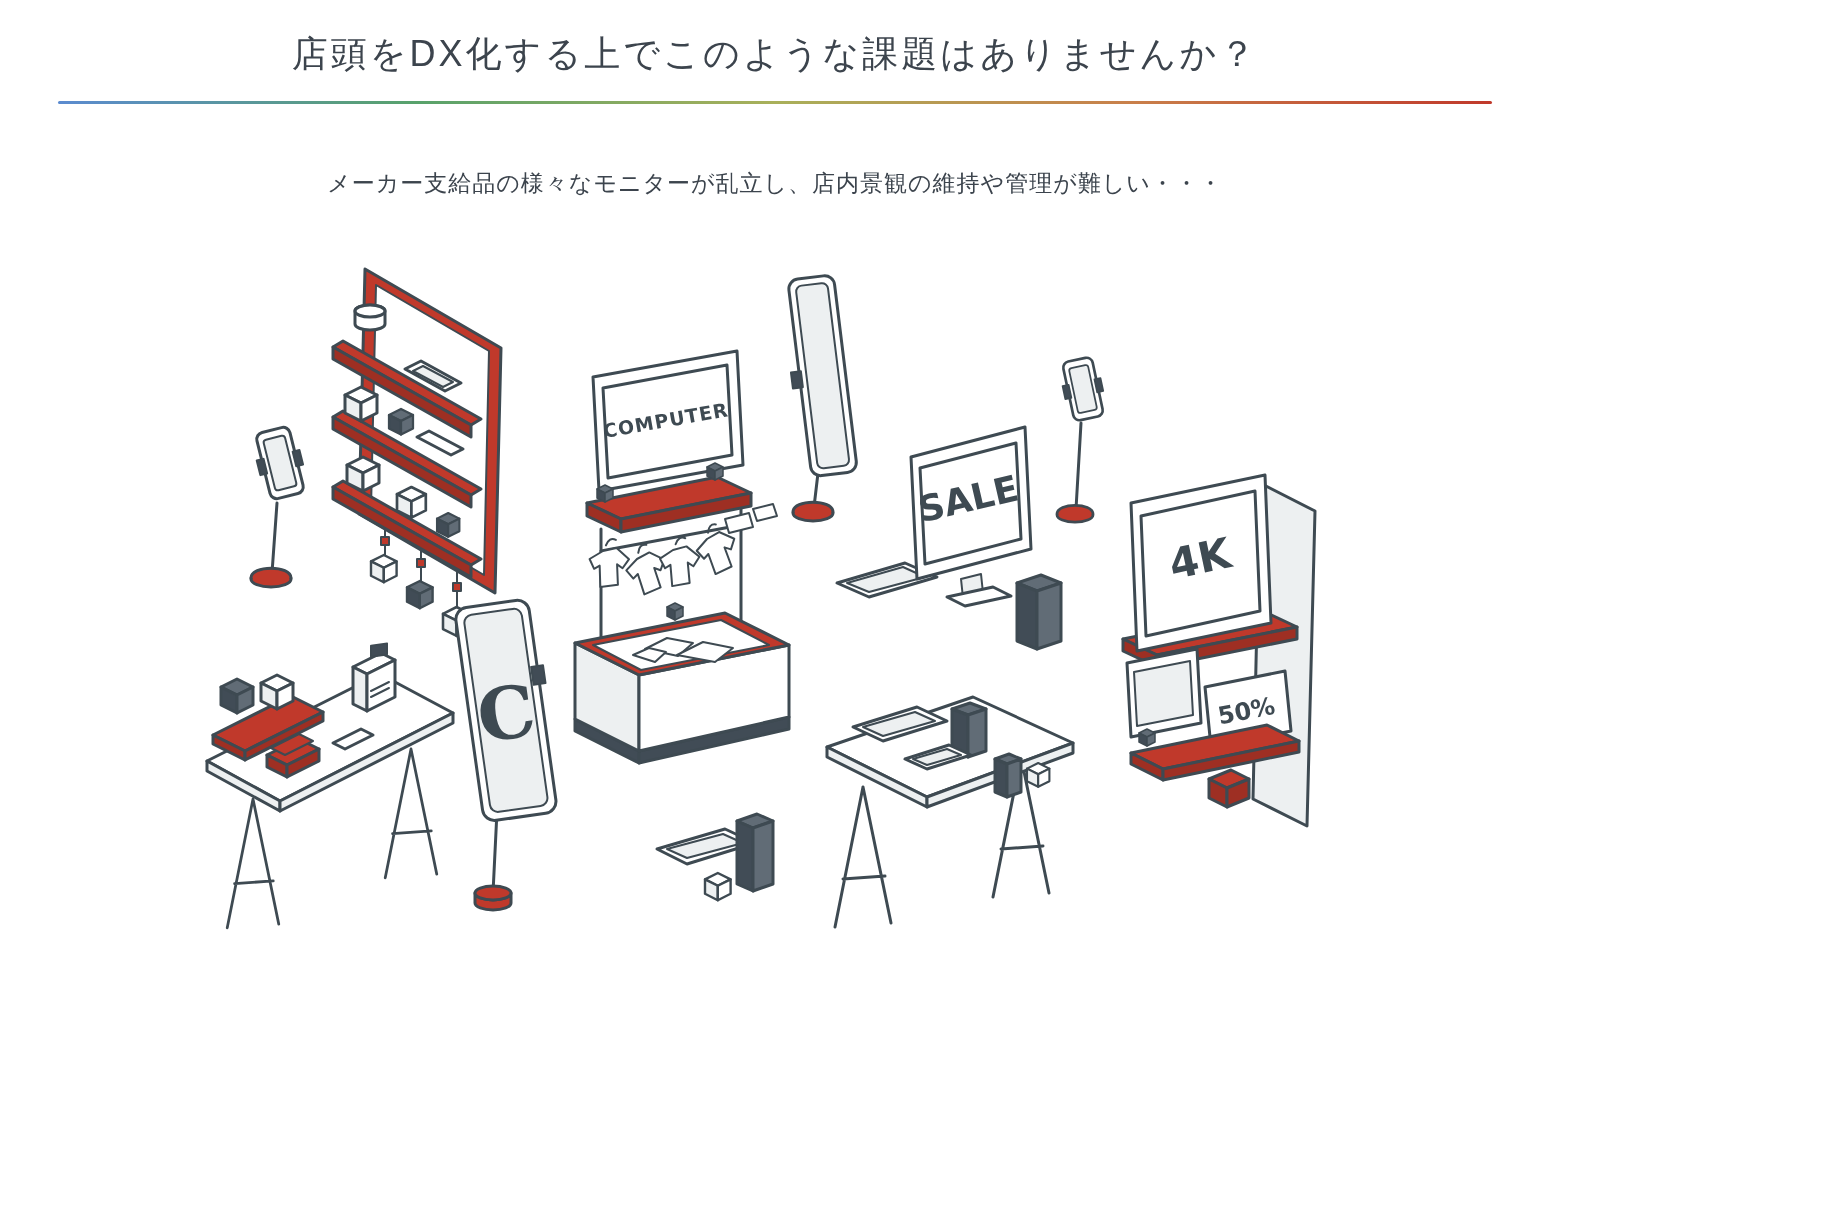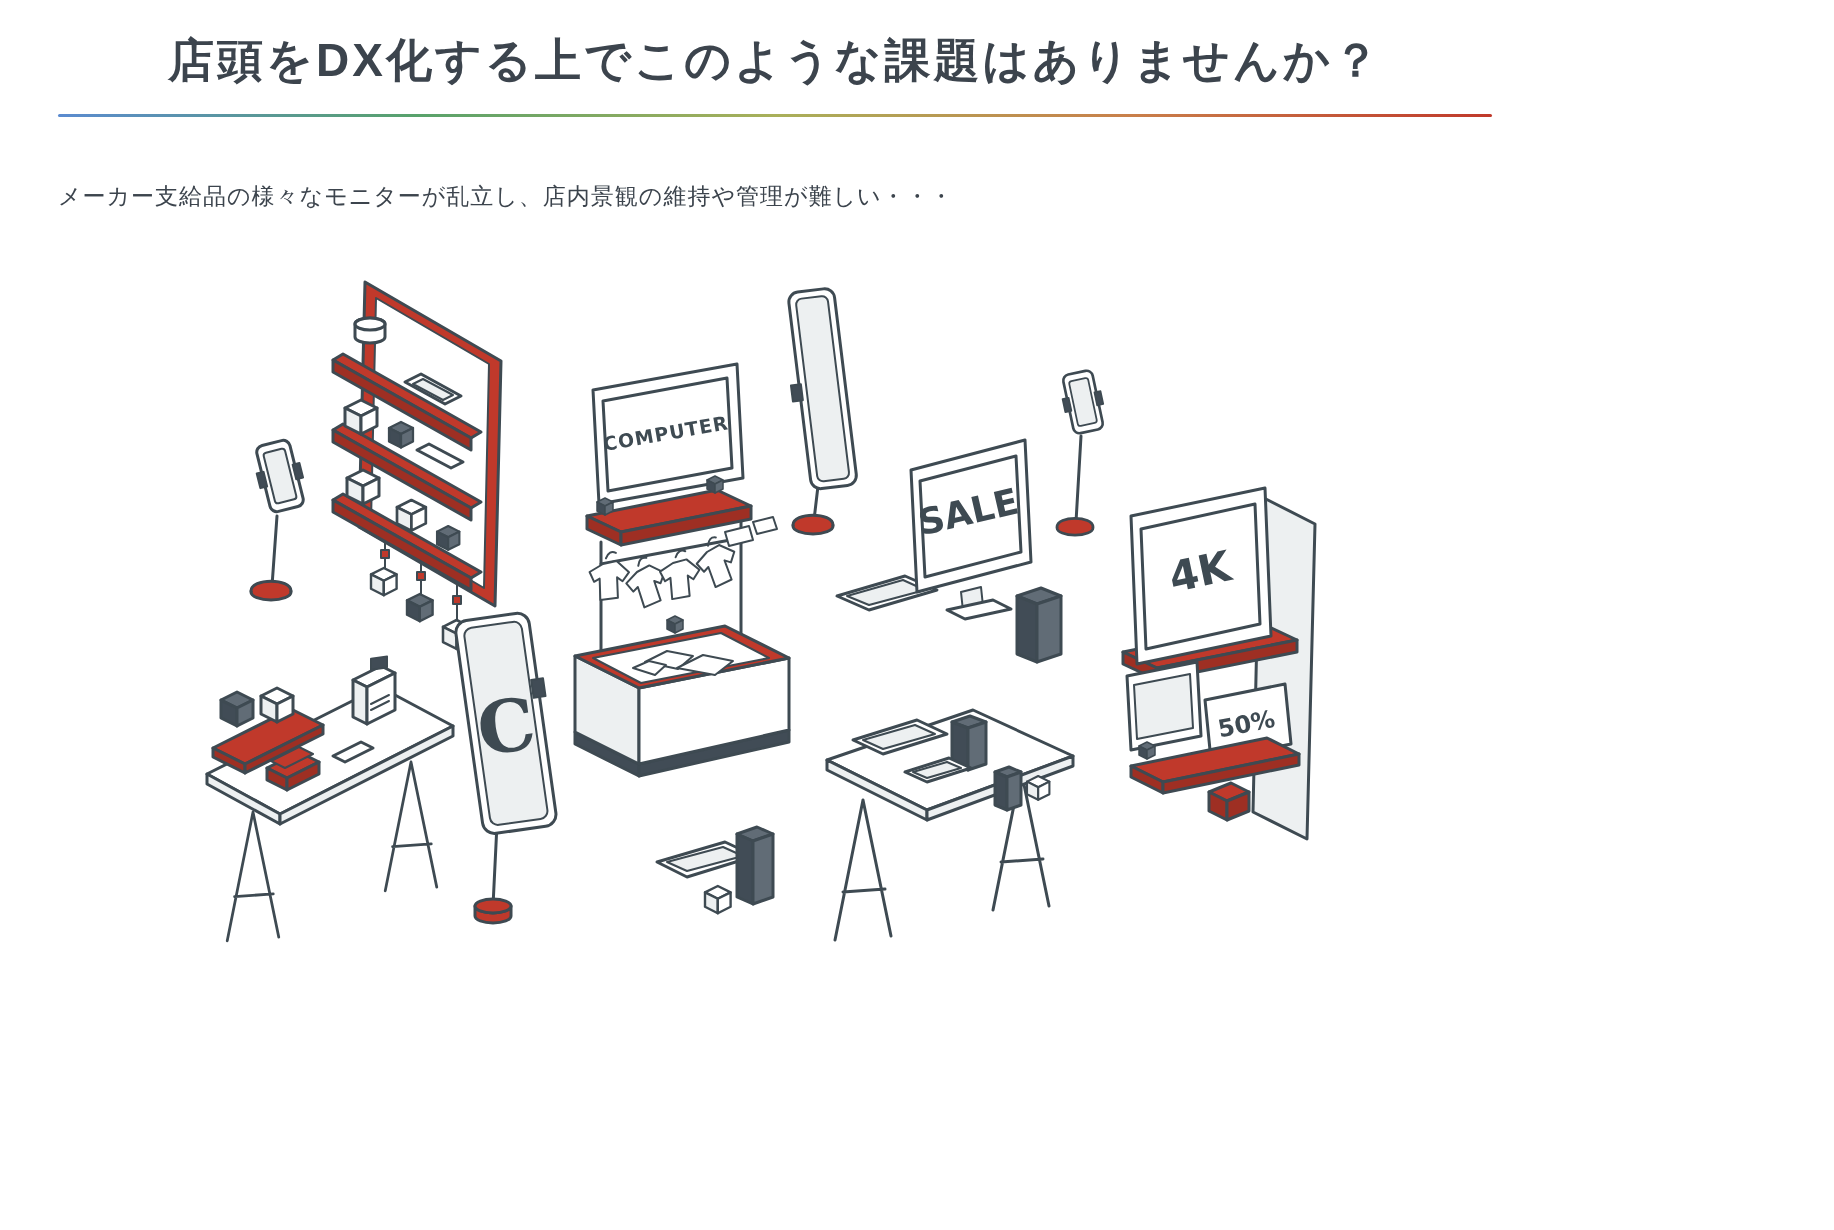--- a/index.html
+++ b/index.html
@@ -4,27 +4,27 @@
 <style>
   :root { --outline:#3e4a52; --accent:#c0392b; }
   html,body { margin:0; padding:0; background:#ffffff; }
   body {
     width:1834px; height:1230px; overflow:hidden;
     font-family:"Liberation Sans","DejaVu Sans",sans-serif;
     color:#3c444d;
   }
   .container { width:1434px; margin:0 0 0 58px; }
   .page-title {
-    font-size:46px; font-weight:700; letter-spacing:3px;
+    font-size:36px; font-weight:400; letter-spacing:3px;
     text-align:center; margin:30px 0 22px 0; color:#3c444d;
   }
   .divider { height:3px; width:100%; border-radius:2px;
     background:linear-gradient(90deg,#5b8bd0,#58a26b,#a9b05a,#c97f4a,#c0392b); }
   .lead {
-    font-size:23px; letter-spacing:1px;
+    text-align:center; font-size:23px; letter-spacing:1px;
     margin-top:64px; color:#3c444d;
   }
   .illustration-wrap { display:flex; justify-content:center; margin-top:52px; }
   svg { display:block; }
   .ln   { stroke:var(--outline); stroke-width:3; stroke-linejoin:round; stroke-linecap:round; }
   .ln2  { stroke:var(--outline); stroke-width:2; stroke-linejoin:round; stroke-linecap:round; }
   .nofill { fill:none; }
   .f-w    { fill:#ffffff; }
   .f-gray { fill:#edf0f1; }
   .f-red  { fill:var(--accent); }

